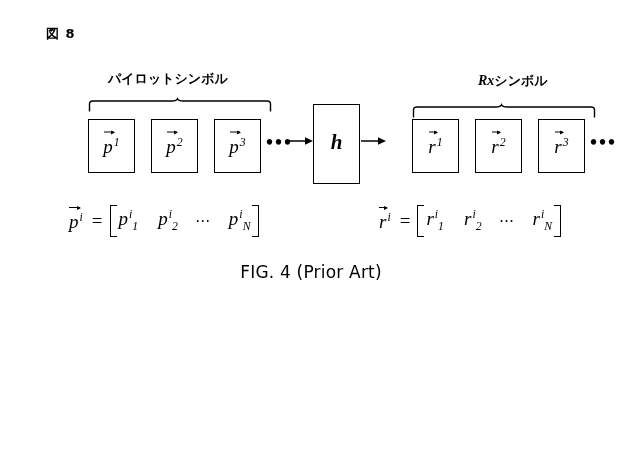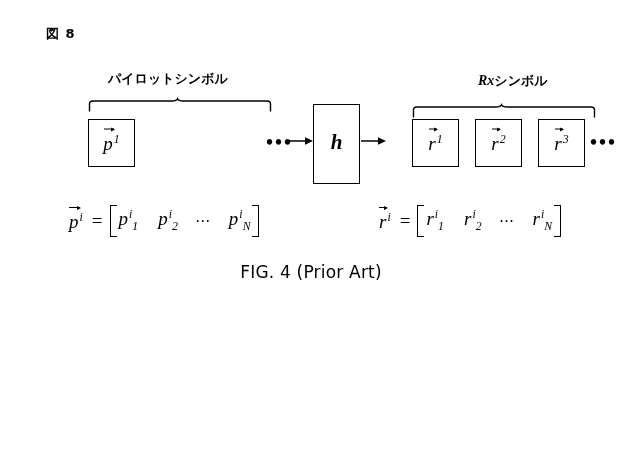--- a/index.html
+++ b/index.html
@@ -56,21 +56,21 @@
     height: 14px;
   }
   .brace svg { display: block; overflow: visible; }
   .brace.left  { left: 88px;  top: 98px;  width: 184px; }
   .brace.right { left: 412px; top: 104px; width: 184px; }
 
   
   .sym-box {
     position: absolute;
     width: 47px;
-    height: 48px;
+    height: 54px;
     border: 1.4px solid #000;
     background: #fff;
     box-sizing: border-box;
   }
   .sym-box .sym {
     position: absolute;
     left: 0; right: 0;
     top: 50%;
     transform: translateY(-52%);
     text-align: center;
@@ -245,21 +245,31 @@
       <path d="M1.5,13.5 L1.5,6 Q1.5,3 5,3 L84,3 Q88.5,3 89.5,0.8 Q90.5,3 95,3 L179,3 Q182.5,3 182.5,6 L182.5,13.5" fill="none" stroke="#000" stroke-width="1.4"></path>
     </svg>
   </div>
 
   <div class="sym-box" style="left:88px;  top:119px;">
     <div class="sym">
       <span class="vec"><span class="arrow-bar"></span><span>p</span></span><span class="sup">1</span>
     </div>
   </div>
 
-
+  <div class="sym-box" style="left:151px; top:119px;">
+    <div class="sym">
+      <span class="vec"><span class="arrow-bar"></span><span>p</span></span><span class="sup">2</span>
+    </div>
+  </div>
+
+  <div class="sym-box" style="left:214px; top:119px;">
+    <div class="sym">
+      <span class="vec"><span class="arrow-bar"></span><span>p</span></span><span class="sup">3</span>
+    </div>
+  </div>
 
   <div class="ellipsis" style="left:266px; top:132px;">•••</div>
 
   <div class="connector" style="left:288px; top:136px; width:25px;">
     <svg viewBox="0 0 25 10" width="25" height="10" preserveAspectRatio="none">
       <line x1="0" y1="5" x2="18" y2="5" stroke="#000" stroke-width="1.5"></line>
       <path d="M17,1.2 L25,5 L17,8.8 Z" fill="#000"></path>
     </svg>
   </div>
 

